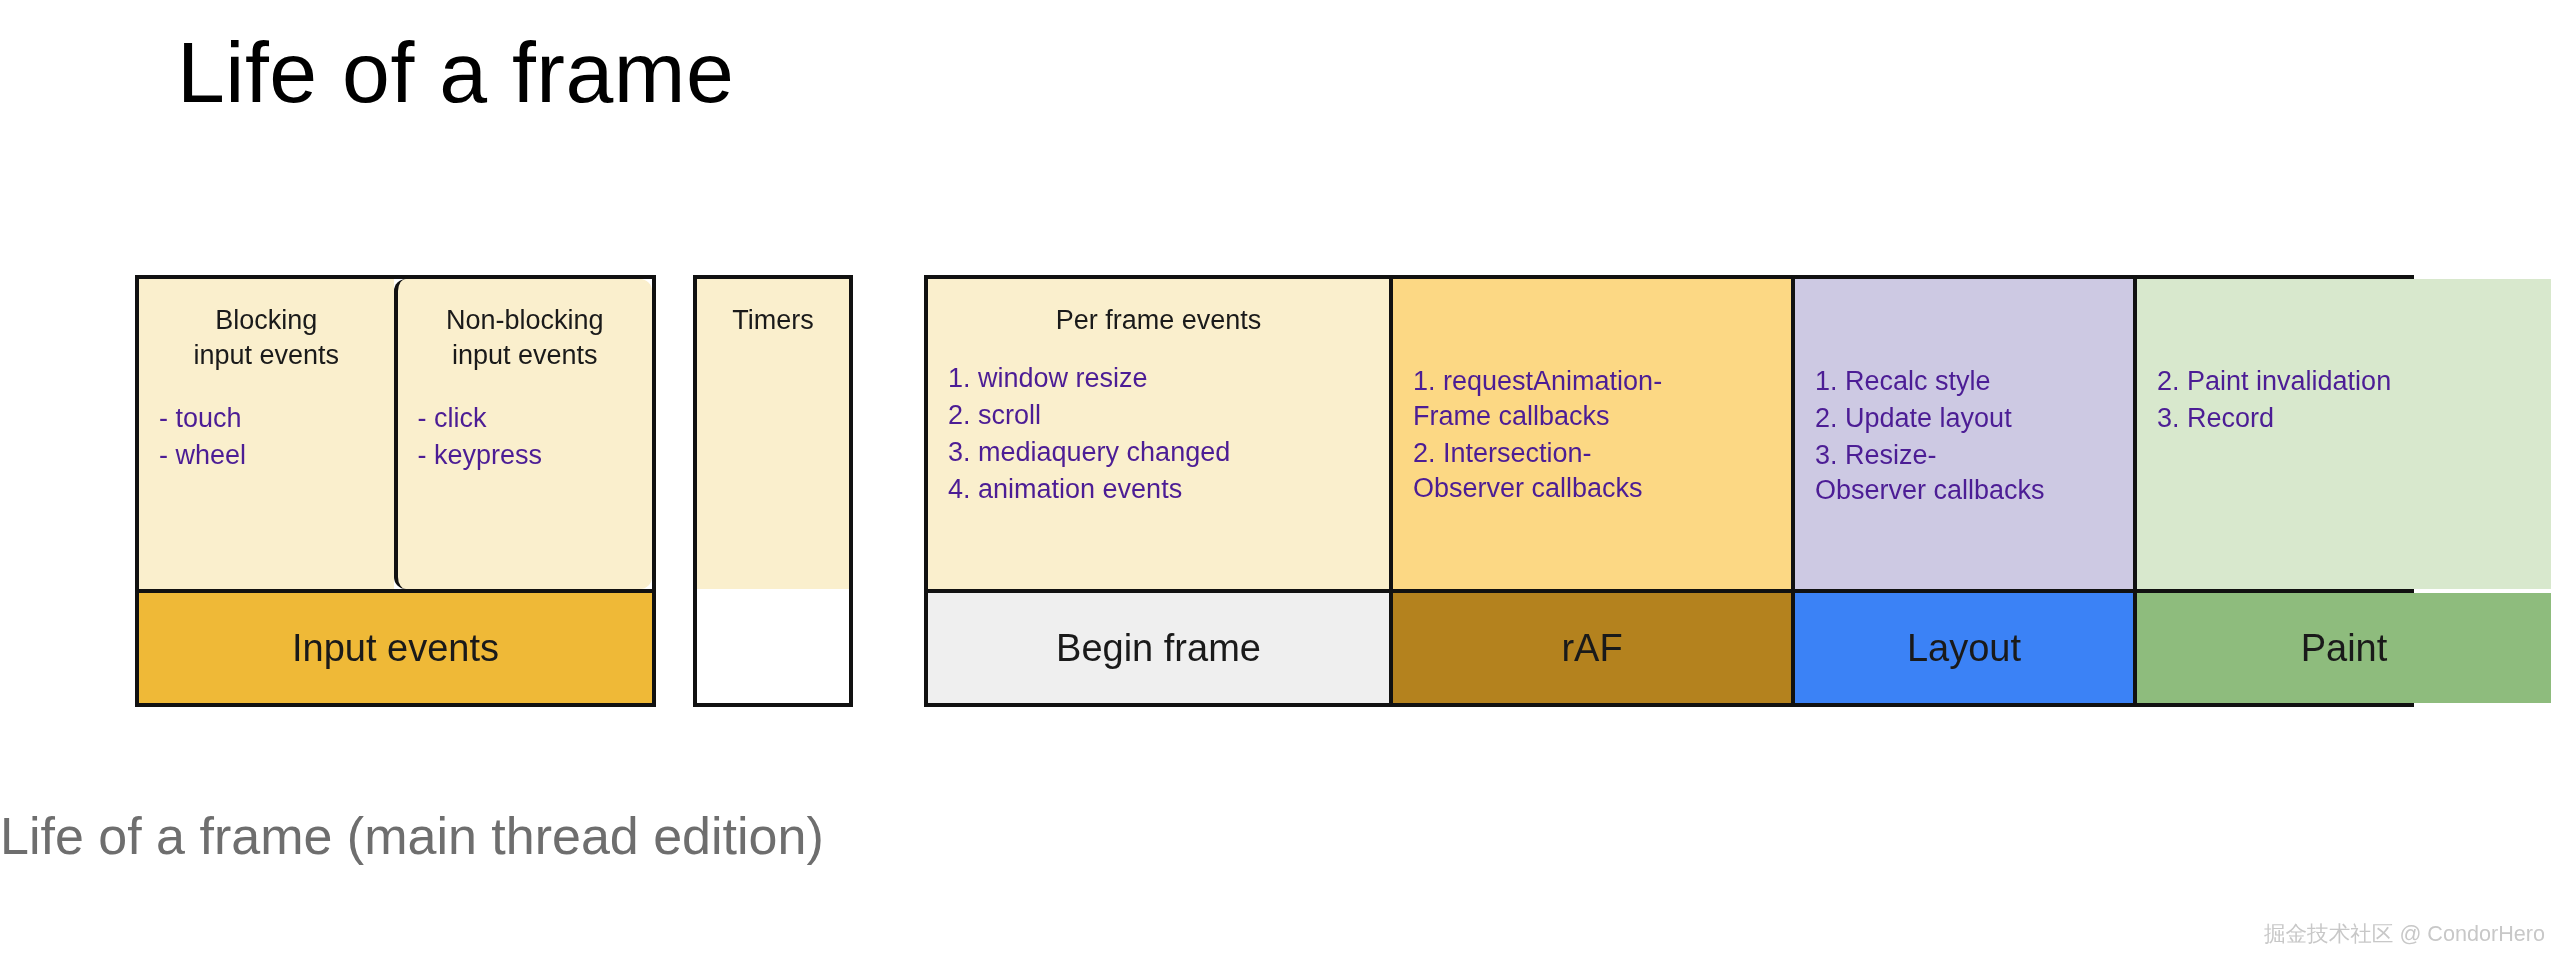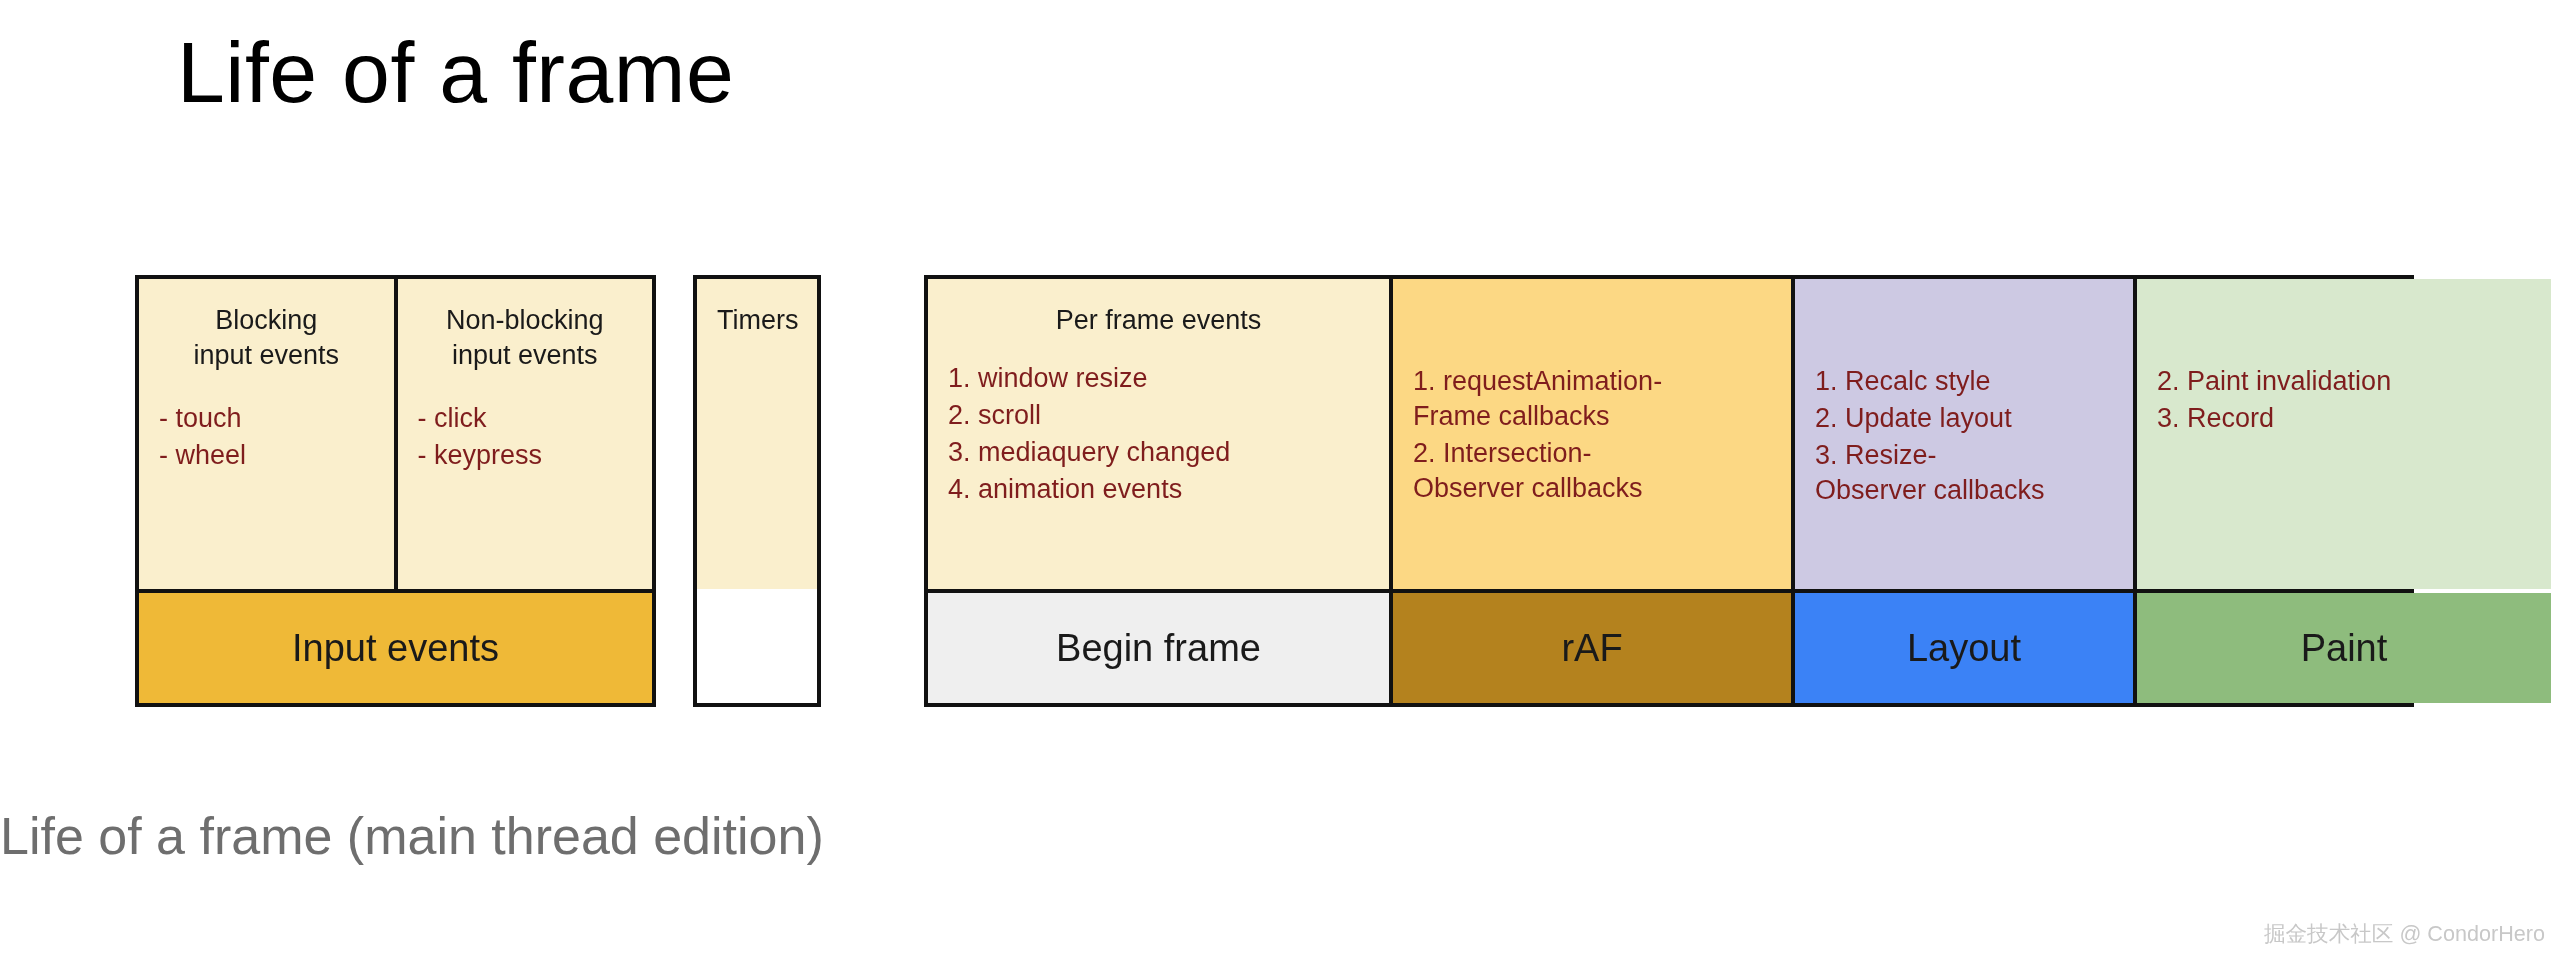--- a/index.html
+++ b/index.html
@@ -80,21 +80,21 @@
     line-height: 1.28;
     margin: 0 0 9px 0;
     white-space: pre-line;
   }
 
   .cell-list {
     list-style: none;
     margin: 23.4px 0 0 0;
     padding: 0;
     font-size: 27px;
-    color: #7f1d1d;
+    color: #4c1d95;
     line-height: 1.30;
   }
   .cell-list li {
     white-space: pre-line;
     margin: 0 0 1.8px 0;
   }
 
   .dash-list {
     margin-top: 29px;
   }
@@ -143,34 +143,34 @@
     <div class="group" style="left: 0px; width: 521px;">
       <div class="group-top">
         <div class="detail-cell" style="background: rgb(250, 239, 205);">
           <div class="cell-heading">Blocking
 input events</div>
           <ul class="cell-list dash-list">
             <li>- touch</li>
             <li>- wheel</li>
           </ul>
         </div>
-        <div class="detail-cell" style="background: rgb(250, 239, 205);">
+        <div class="detail-cell" style="background: rgb(250, 239, 205); border-radius: 12px;">
           <div class="cell-heading">Non-blocking
 input events</div>
           <ul class="cell-list dash-list">
             <li>- click</li>
             <li>- keypress</li>
           </ul>
         </div>
       </div>
       <div class="group-bottom">
         <div class="stage-cell" style="background: rgb(239, 185, 55);">Input events</div>
       </div>
     </div>
-    <div class="group" style="left: 558px; width: 128px;">
+    <div class="group" style="left: 558px; width: 160px;">
       <div class="group-top">
         <div class="detail-cell" style="background: rgb(250, 239, 205);">
           <div class="cell-heading">Timers</div>
         </div>
       </div>
     </div>
     <div class="group" style="left: 789px; width: 1490px;">
       <div class="group-top">
         <div class="detail-cell" style="background: rgb(250, 239, 205); flex: 0 0 461px;">
           <div class="cell-heading">Per frame events</div>

